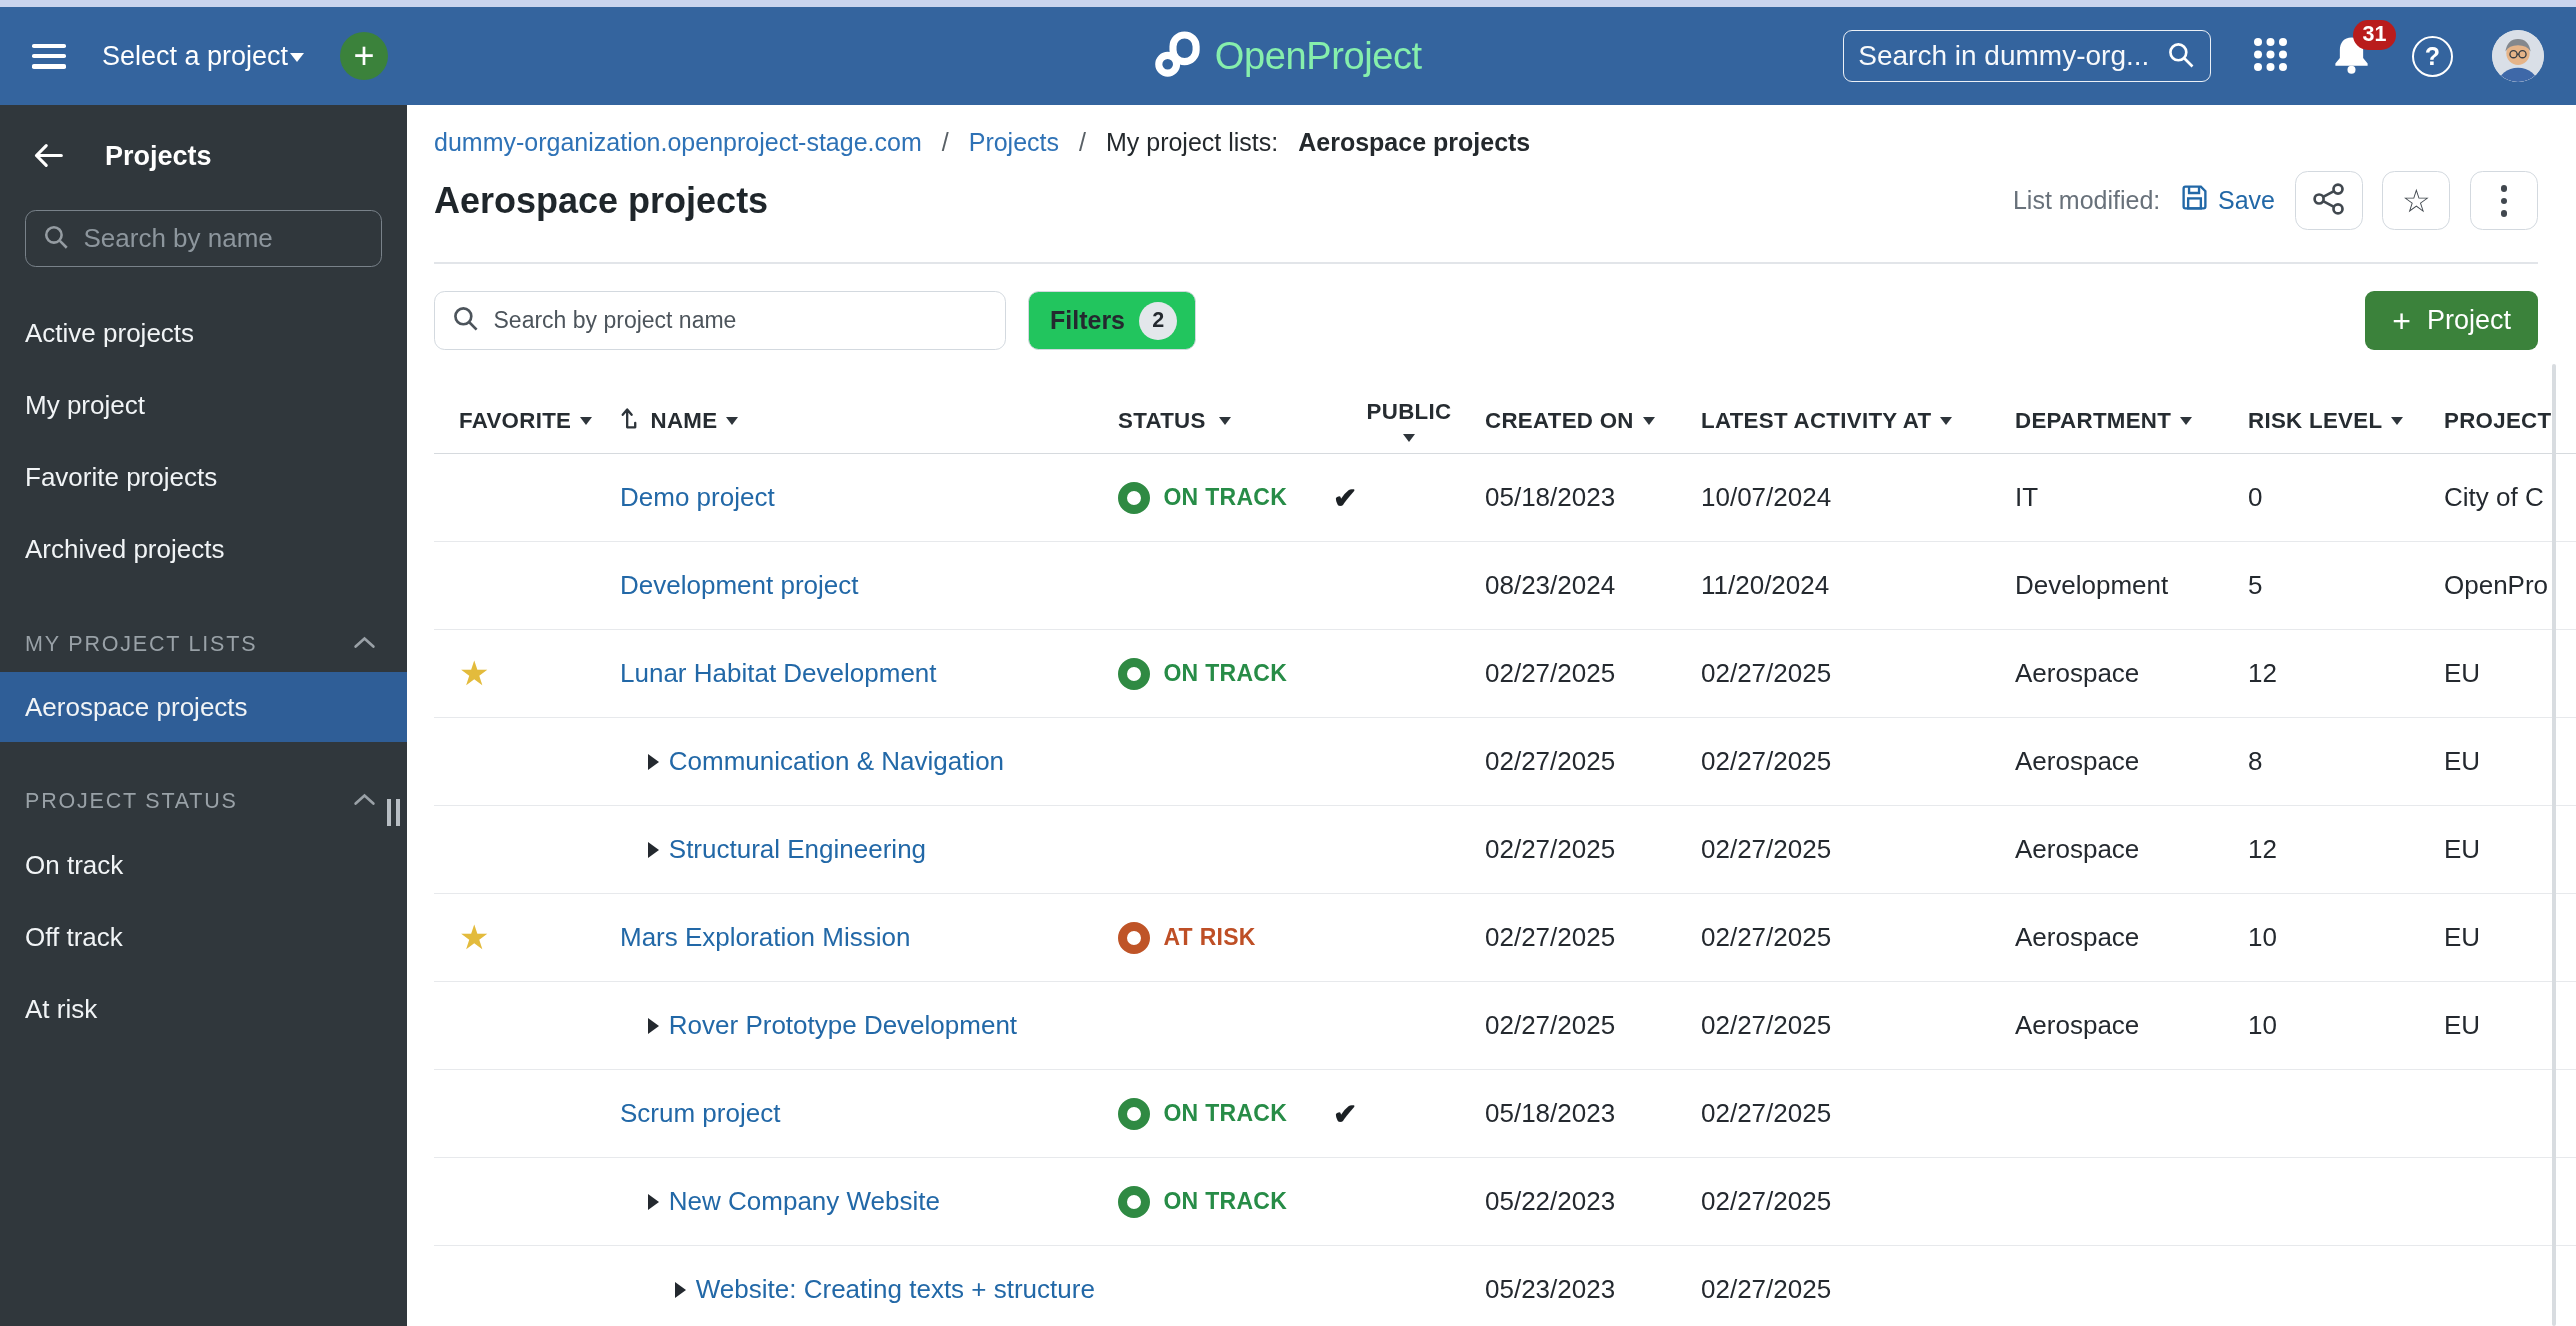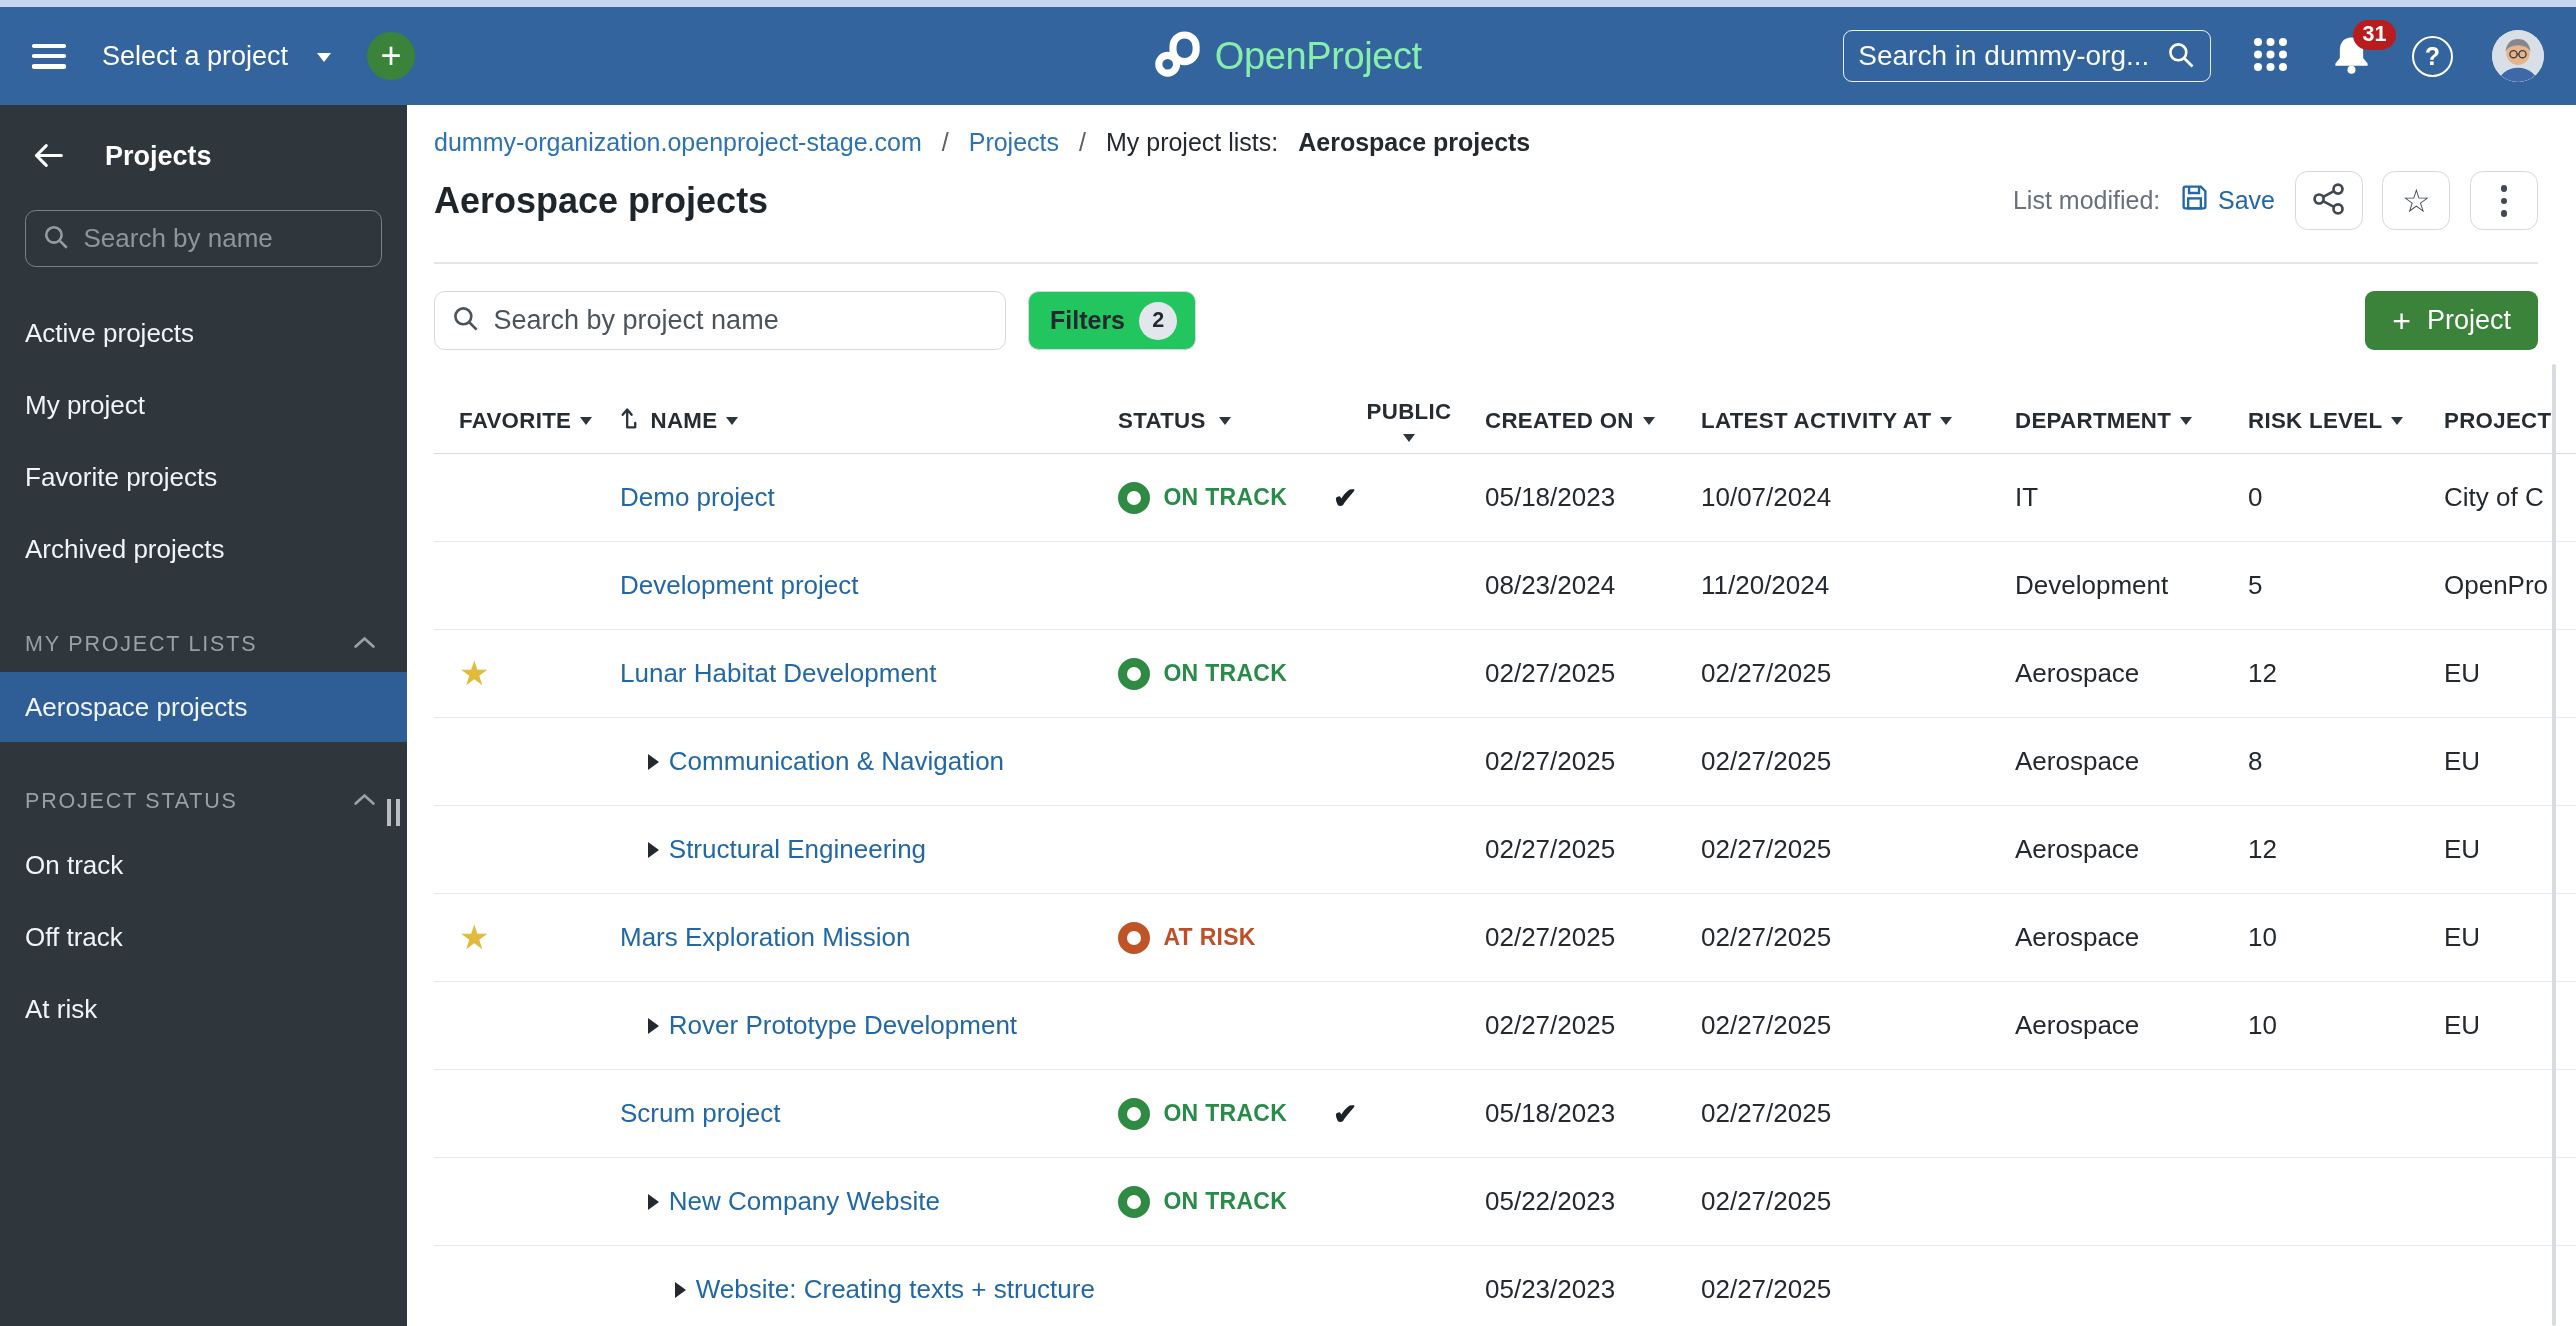--- a/index.html
+++ b/index.html
@@ -6,21 +6,21 @@
   html,body { width:2576px; height:1326px; overflow:hidden; background:#fff;
               font-family:"Liberation Sans", sans-serif; }
 
   
   .top-strip { height:7.2px; background:#C9D4EE; }
   .topbar { height:98px; background:#34649E; display:flex; align-items:center;
             padding:0 32px; position:relative; color:#fff; }
   .tb-left { display:flex; align-items:center; gap:36px; }
   .hamburger { width:34px; height:25px; display:flex; flex-direction:column; justify-content:space-between; cursor:pointer; }
   .hamburger span { height:4.5px; background:#fff; border-radius:1.8px; }
-  .select-project { display:flex; align-items:center; gap:29px; font-size:27px; font-weight:400; cursor:pointer; }
+  .select-project { display:flex; align-items:center; gap:2px; font-size:27px; font-weight:400; cursor:pointer; }
   .caret-down-w { width:0; height:0; border-left:7.2px solid transparent; border-right:7.2px solid transparent; border-top:9px solid #fff; margin-top:3.6px; }
   .plus-circle { width:48px; height:48px; border-radius:50%; background:#3B823B; color:#fff;
                  font-size:36px; font-weight:400; display:flex; align-items:center; justify-content:center; cursor:pointer; }
   .logo { position:absolute; left:50%; top:50%; transform:translate(-50%,-50%);
           display:flex; align-items:center; gap:12.5px; }
   .logo-text { font-size:38px; font-weight:500; letter-spacing:-0.4px; color:#86efac; }
   .tb-right { margin-left:auto; display:flex; align-items:center; gap:39px; }
   .tb-search { display:flex; align-items:center; width:368px; height:52px;
                border:1.8px solid rgba(255,255,255,.9); border-radius:9px; padding:0 14.3px; }
   .tb-search input { flex:1; background:transparent; border:none; outline:none; color:#fff; font-size:28px; font-family:inherit; min-width:0; }
@@ -68,21 +68,21 @@
               display:flex; align-items:center; justify-content:center; color:#41484F; cursor:pointer; }
   .star-outline { font-size:32px; line-height:1; color:#41484F; }
   .kebab { display:flex; flex-direction:column; gap:6.3px; }
   .kebab i { width:6.3px; height:6.3px; border-radius:50%; background:#41484F; }
 
   .divider { margin-top:32px; margin-right:38px; height:1.8px; background:#E2E5E9; }
 
   .toolbar { margin-top:27px; display:flex; align-items:center; margin-right:38px; }
   .proj-search { width:572px; height:59px; border:1.8px solid #D3D9DF; border-radius:10.7px;
                  display:flex; align-items:center; padding:0 16px; gap:12.5px; color:#4C545B; }
-  .proj-search input { flex:1; background:transparent; border:none; outline:none; font-size:27px; color:#24292F; font-family:inherit; min-width:0; }
+  .proj-search input { flex:1; background:transparent; border:none; outline:none; font-size:23px; color:#24292F; font-family:inherit; min-width:0; }
   .proj-search input::placeholder { color:#4C545B; }
   .filters-btn { margin-left:21.5px; height:59px; padding:0 18px 0 21.5px; background:#22c55e; border:1.8px solid #D3D9DF;
                  border-radius:10.7px; display:flex; align-items:center; gap:14.3px; cursor:pointer; }
   .filters-label { font-size:25px; font-weight:700; color:#24292F; }
   .filters-badge { width:38px; height:38px; border-radius:50%; background:#E3E7EB; color:#24292F;
                    font-size:21.5px; font-weight:700; display:flex; align-items:center; justify-content:center; }
   .project-btn { margin-left:auto; height:59px; padding:0 27px; background:#3B823B; border:none; border-radius:9px;
                  color:#fff; font-size:27px; display:flex; align-items:center; gap:16px; cursor:pointer; font-family:inherit; }
   .project-btn .plus { font-size:32px; font-weight:400; line-height:1; }
 

